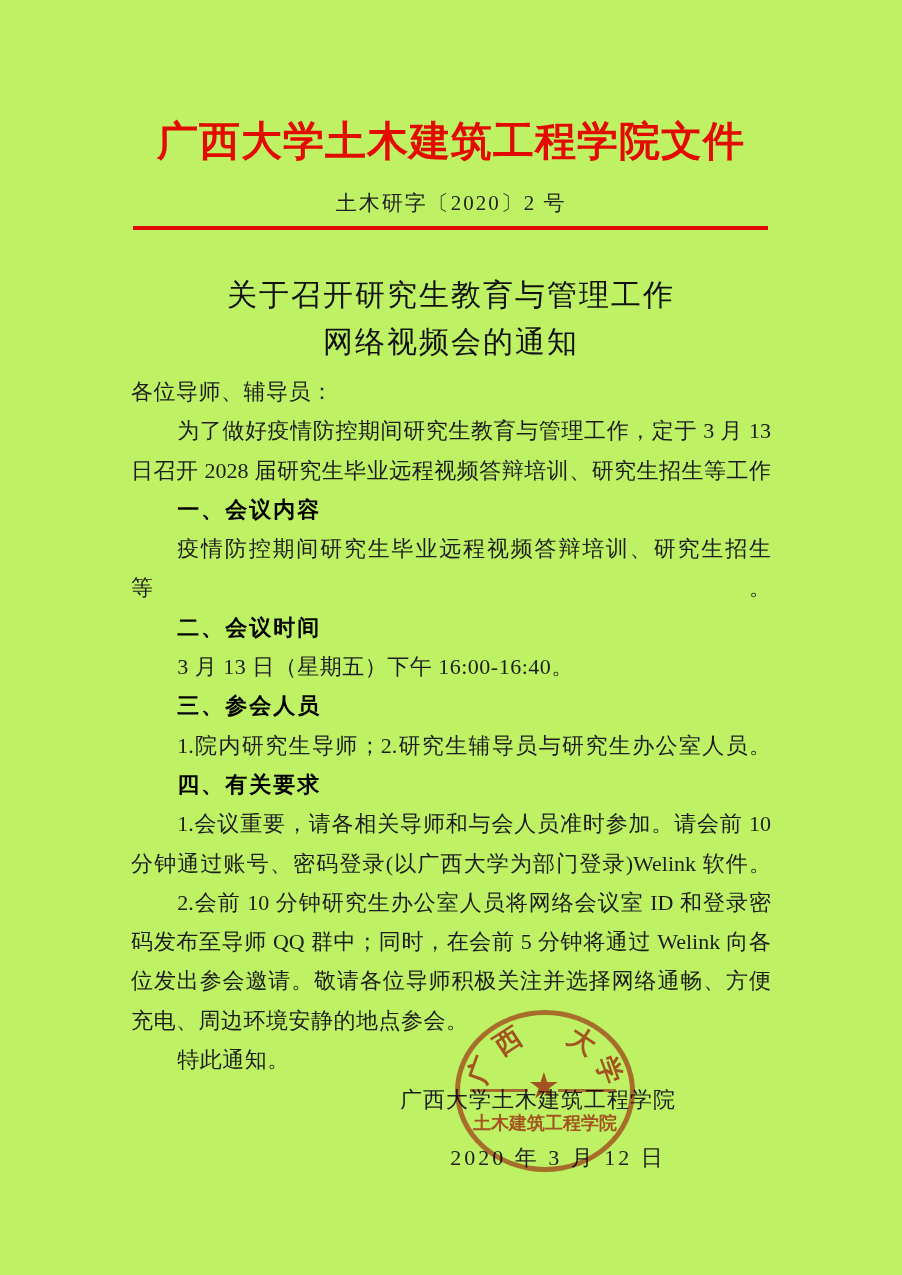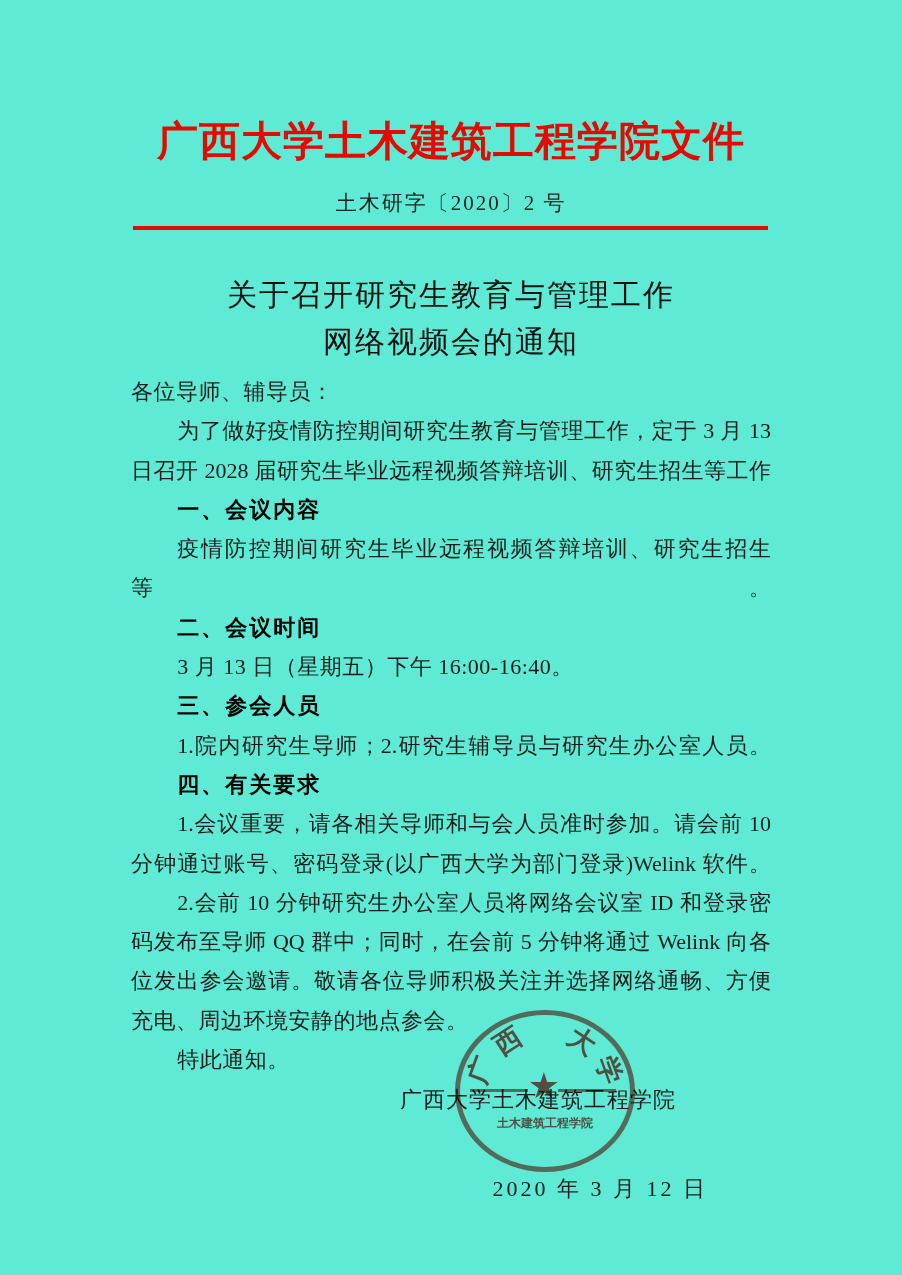--- a/index.html
+++ b/index.html
@@ -5,21 +5,21 @@
   :root {
     --red: #e30b00;
     --seal: rgba(210, 58, 48, 0.85);
     --seal-soft: rgba(213, 70, 60, 0.75);
   }
   html, body { margin: 0; padding: 0; background: #ffffff; }
   .page {
     position: relative;
     width: 902px;
     height: 1275px;
-    background: #5eead4;
+    background: #bef264;
     font-family: "Liberation Serif", serif;
     color: #1d1d1d;
     overflow: hidden;
   }
   .org-title {
     position: absolute;
     top: 114px; left: 0;
     width: 100%;
     text-align: center;
     font-size: 41px;
@@ -78,23 +78,23 @@
   .signature-org {
     position: absolute;
     top: 1085px; left: 400px;
     width: 302px;
     text-align: left;
     font-size: 22px;
     letter-spacing: 1px;
   }
   .signature-date {
     position: absolute;
-    top: 1174px; left: 408px;
+    top: 1143px; left: 408px;
     width: 300px;
-    text-align: right;
+    text-align: center;
     font-size: 22px;
     letter-spacing: 3px;
   }
   .seal {
     position: absolute;
     left: 455px; top: 1010px;
     width: 180px; height: 162px;
     mix-blend-mode: multiply;
     pointer-events: none;
   }
@@ -121,21 +121,21 @@
     font-family: "Liberation Serif", serif;
   }
   .seal-arc-char.c0 { left: 26px;  top: 60px; transform: translate(-50%,-50%) rotate(-70deg); }
   .seal-arc-char.c1 { left: 53px;  top: 31px; transform: translate(-50%,-50%) rotate(-33deg); }
   .seal-arc-char.c2 { left: 127px; top: 31px; transform: translate(-50%,-50%) rotate(33deg); }
   .seal-arc-char.c3 { left: 154px; top: 60px; transform: translate(-50%,-50%) rotate(70deg); }
   .seal-label {
     position: absolute;
     left: 50%; top: 113px;
     transform: translate(-50%, -50%);
-    font-size: 12px;
+    font-size: 18px;
     font-weight: bold;
     white-space: nowrap;
     color: var(--seal);
     font-family: "Liberation Sans", sans-serif;
   }
   .seal-bar { position: absolute; height: 3px; background: rgba(205,45,38,0.65); top: 79px; }
   .seal-bar.left  { left: 15px;  width: 58px; }
   .seal-bar.right { left: 103px; width: 58px; }
 </style>
 </head>

